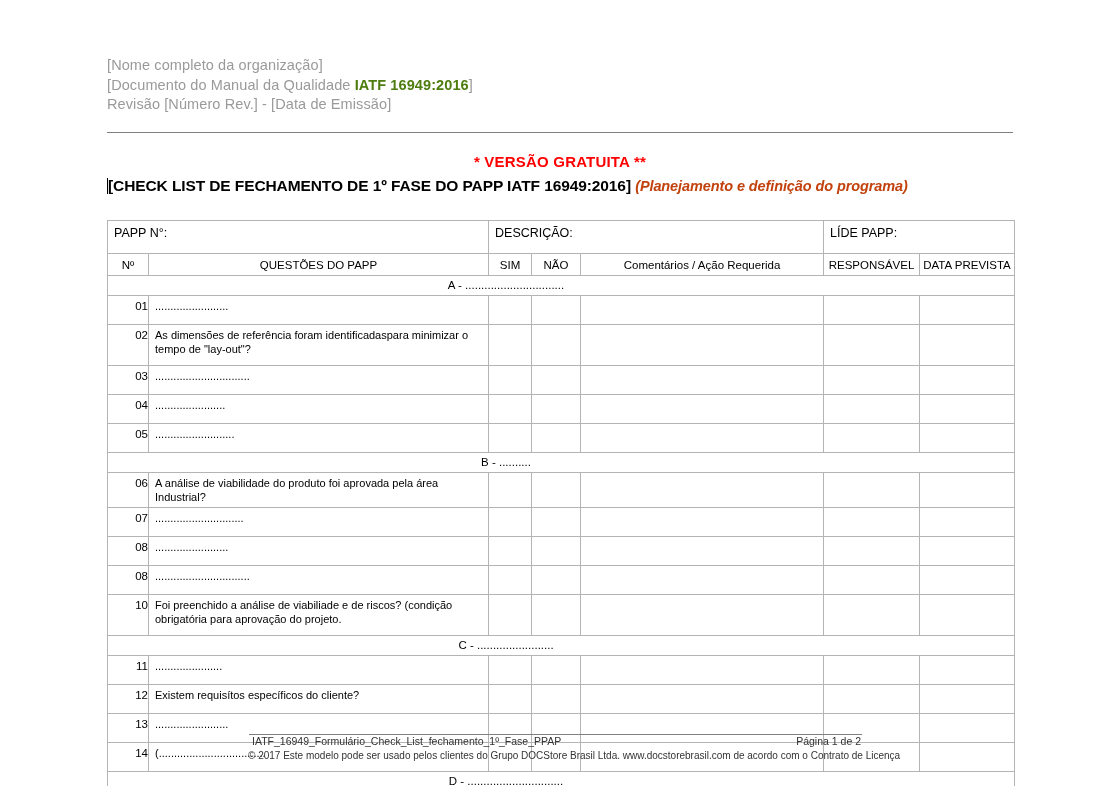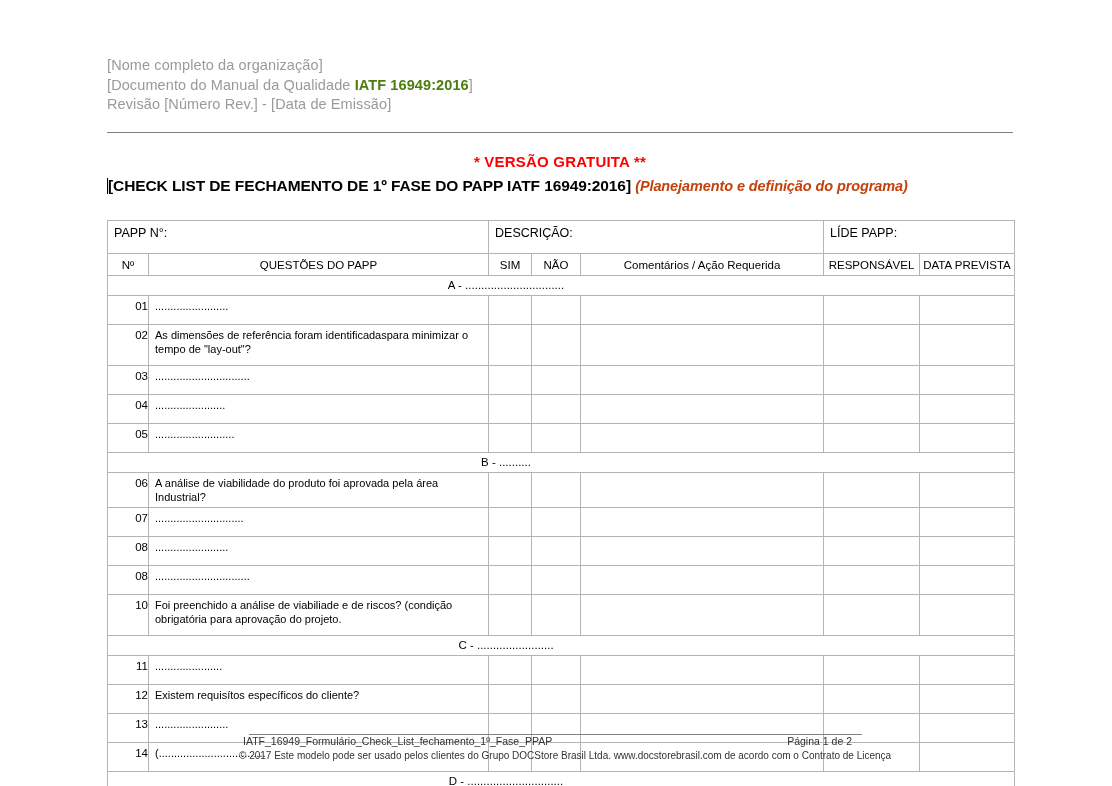--- a/index.html
+++ b/index.html
@@ -151,21 +151,21 @@
     padding: 4px 4px 3px 6px;
     font-size: 11px;
     line-height: 13.5px;
     vertical-align: top;
   }
   .datarow.tall td { height: 33px; }
 
   
   .footer {
     position: absolute;
-    left: 239px;
+    left: 248px;
     top: 735px;
     width: 613px;
   }
   .footer-rule {
     position: absolute;
     left: 249px;
     top: 734px;
     width: 613px;
     height: 0;
     border-top: 1px solid #808080;

